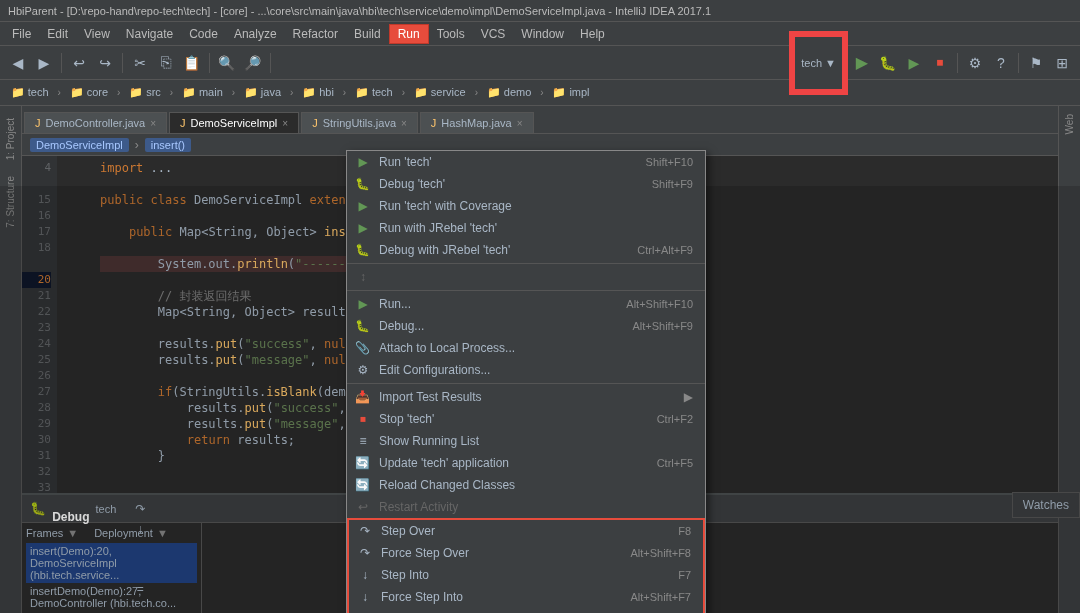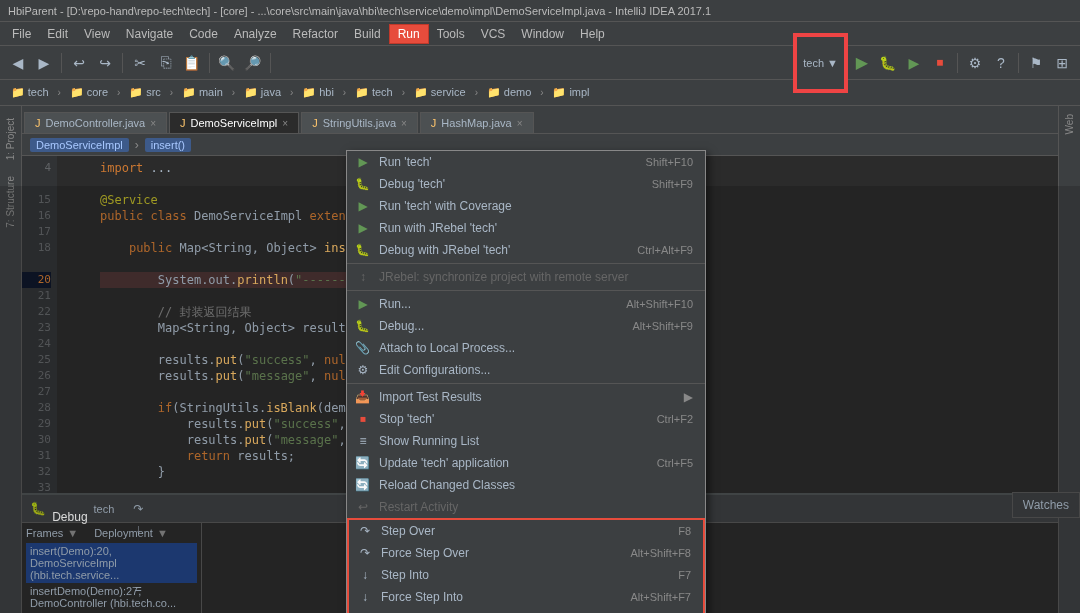--- a/index.html
+++ b/index.html
@@ -66,21 +66,21 @@
     }
     .toolbar-sep {
       width: 1px;
       height: 20px;
       background: #555;
       margin: 0 3px;
     }
     .toolbar-dropdown {
       display: flex;
       align-items: center;
-      border: 4px solid #ef4444;
+      border: 6px solid #ef4444;
       background: #3c3f41;
       padding: 20px 6px;
       cursor: pointer;
       font-size: 11px;
       color: #a9b7c6;
     }
 
     
     #nav-bar {
       background: #3c3f41;
@@ -473,21 +473,20 @@
         <div>29</div>
         <div>30</div>
         <div>31</div>
         <div>32</div>
         <div>33</div>
 
       </div>
       <div class="code-content">
         <div class="code-line"><span class="kw">import</span> <span style="color:#a9b7c6;">...</span></div>
         <div class="code-line">&nbsp;</div>
-        <div class="code-line"><span class="annotation">@Service</span></div>
         <div class="code-line"><span class="kw">public class</span> <span style="color:#a9b7c6;">DemoServiceImpl</span> <span class="kw">extends</span> Bas</div>
         <div class="code-line">&nbsp;</div>
         <div class="code-line">    <span class="kw">public</span> Map&lt;String, Object&gt; <span class="method">insert</span>(De</div>
         <div class="code-line">&nbsp;</div>
         <div class="code-line highlighted">        System.out.<span class="method">println</span>(<span class="str">"------------</span></div>
         <div class="code-line">&nbsp;</div>
         <div class="code-line">        <span class="comment">// 封装返回结果</span></div>
         <div class="code-line">        Map&lt;String, Object&gt; results = ne</div>
         <div class="code-line">&nbsp;</div>
         <div class="code-line">        results.<span class="method">put</span>(<span class="str">"success"</span>, <span class="kw">null</span>); <span class="comment">//</span></div>
@@ -499,21 +498,21 @@
         <div class="code-line">            <span class="kw">return</span> results;</div>
         <div class="code-line">        }</div>
         <div class="code-line">&nbsp;</div>
 
       </div>
     </div>
 
     <div id="bottom-panel">
       <div id="debug-header">
         <span style="color:#e8a838; font-size:13px;">🐛</span>
-        <span style="font-weight:normal; color:#ffffff;margin-top:16px;">Debug</span>
+        <span style="font-weight:bold; color:#ffffff;margin-top:16px;">Debug</span>
         <span style="color:#a9b7c6; font-size:11px;">tech</span>
         <div style="margin-left:8px;">
           <span class="debug-toolbar-btn">↺</span>
           <span class="debug-toolbar-btn" style="color:#629755;">▶</span>
           <span class="debug-toolbar-btn">⏸</span>
           <span class="debug-toolbar-btn" style="color:#e74c3c;">⏹</span>
           <span class="debug-toolbar-btn">↷</span>
           <span class="debug-toolbar-btn">↓</span>
           <span class="debug-toolbar-btn">↑</span>
           <span class="debug-toolbar-btn">⏩</span>
@@ -570,21 +569,20 @@
       <span class="shortcut"></span>
     </div>
     <div class="run-menu-item">
       <span class="menu-icon" style="color:#e8a838;">🐛</span>
       <span>Debug with JRebel 'tech'</span>
       <span class="shortcut">Ctrl+Alt+F9</span>
     </div>
     <div class="sep-line"></div>
     <div class="run-menu-item disabled">
       <span class="menu-icon">↕</span>
-      <span>JRebel: synchronize project with remote server</span>
     </div>
     <div class="sep-line"></div>
     <div class="run-menu-item">
       <span class="menu-icon" style="color:#629755;">▶</span>
       <span>Run...</span>
       <span class="shortcut">Alt+Shift+F10</span>
     </div>
     <div class="run-menu-item">
       <span class="menu-icon" style="color:#e8a838;">🐛</span>
       <span>Debug...</span>

